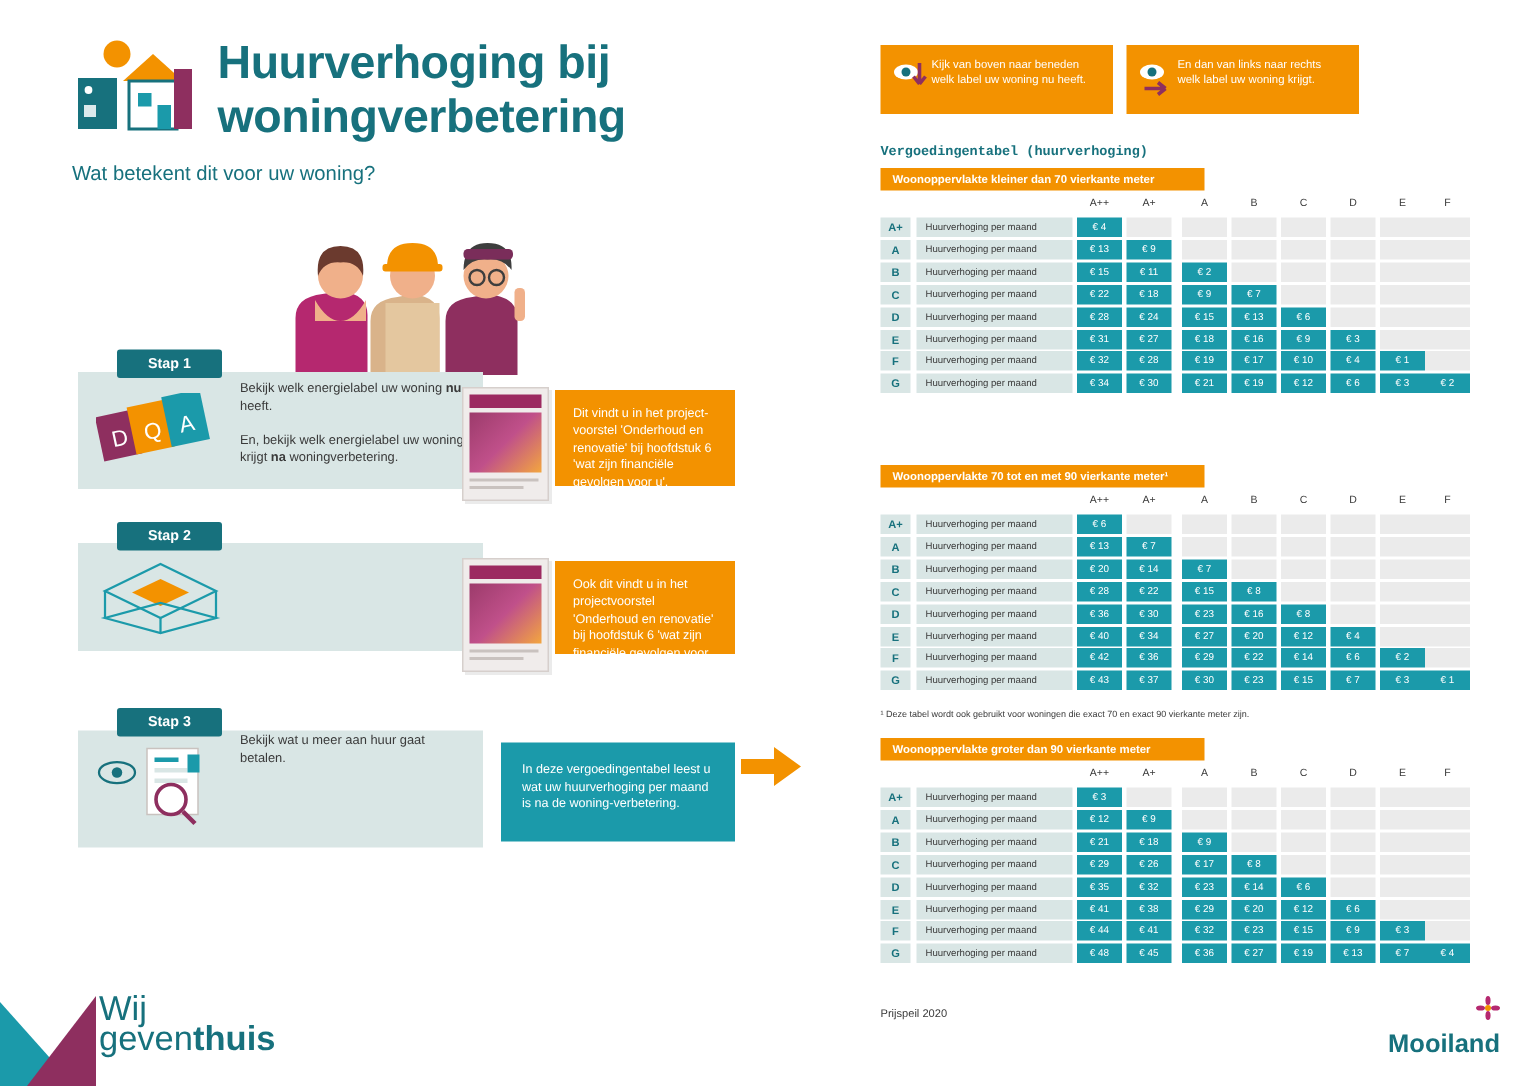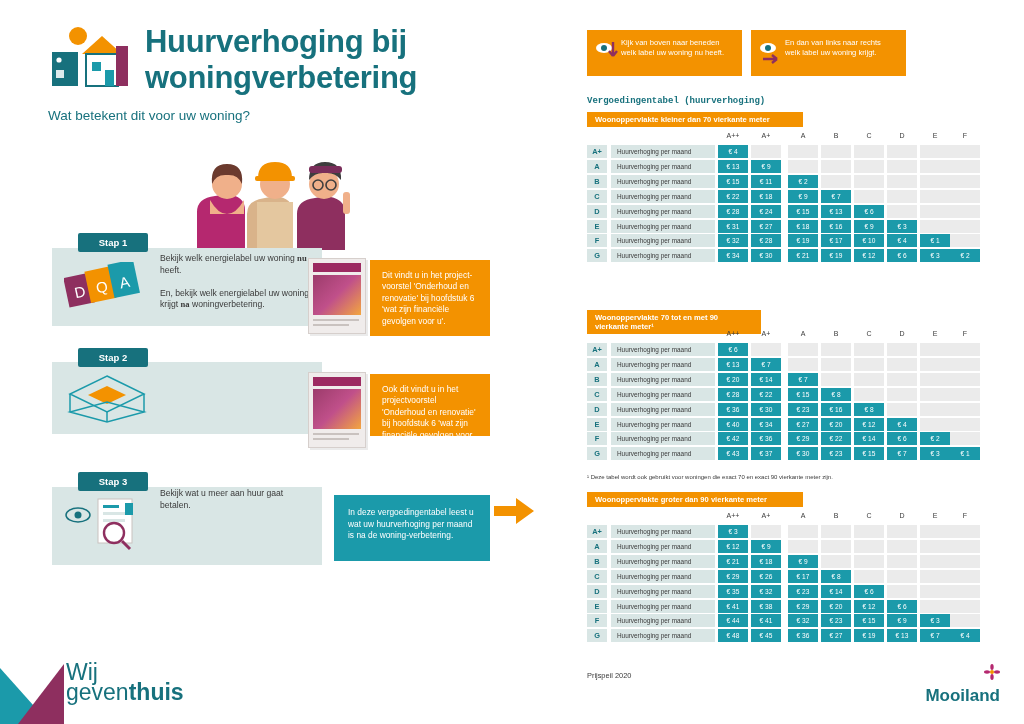--- a/index.html
+++ b/index.html
@@ -11,21 +11,21 @@
 
   .logo-house{position:absolute;left:48px;top:24px;width:86px;height:72px;}
   .title{position:absolute;left:145px;top:24px;width:400px;}
   .title h1{margin:0;font-size:31px;line-height:36px;color:#17717d;font-weight:bold;letter-spacing:-.3px;}
   .subtitle{position:absolute;left:48px;top:108px;font-size:13.5px;color:#17717d;}
 
   .people{position:absolute;left:185px;top:140px;width:185px;height:110px;}
   .step-band{position:absolute;background:#d9e6e5;}
   .step-tab{position:absolute;background:#17717d;color:#fff;font-size:9.5px;font-weight:bold;padding:4px 0 4px 0;width:70px;text-align:center;border-radius:2px;}
   .step-text{position:absolute;font-size:8.6px;line-height:11.6px;color:#3a3a3a;width:150px;}
-  .step-text b{font-weight:bold;font-family:Liberation Serif, serif;}
+  .step-text b{font-weight:bold;}
   .orange-box{position:absolute;background:#f39200;color:#fff;font-size:8.4px;line-height:11.4px;padding:10px 12px;box-sizing:border-box;}
   .teal-box{position:absolute;background:#1b9aaa;color:#fff;font-size:8.4px;line-height:11.6px;padding:12px 14px;box-sizing:border-box;}
 
   .brochure{position:absolute;width:56px;height:74px;background:#f0eceb;border:1px solid #d6cfcc;box-shadow:2px 2px 0 rgba(0,0,0,.08);}
   .brochure .bimg{position:absolute;left:4px;top:16px;width:48px;height:40px;background:linear-gradient(135deg,#9c3b6b 0%,#c0508a 50%,#f3a63f 100%);}
   .brochure .btop{position:absolute;left:4px;top:4px;width:48px;height:9px;background:#9c2a61;}
   .brochure .bline{position:absolute;left:4px;height:2px;background:#c9c2bf;}
 
   
   .tri-a{position:absolute;left:0;bottom:0;width:0;height:0;border-left:50px solid #1b9aaa;border-top:56px solid transparent;}
@@ -118,21 +118,21 @@
         </g>
       </svg>
     </div>
     <div class="step-text" style="left:160px;top:253px;">Bekijk welk energielabel uw woning <b>nu</b> heeft.<br><br>En, bekijk welk energielabel uw woning krijgt <b>na</b> woningverbetering.</div>
     <div class="brochure" style="left:308px;top:258px;">
       <div class="btop"></div>
         <div class="bimg"></div>
       <div class="bline" style="top:60px;width:46px;"></div>
       <div class="bline" style="top:65px;width:36px;"></div>
     </div>
-    <div class="orange-box" style="left:370px;top:260px;width:120px;height:76px;">Dit vindt u in het project-voorstel 'Onderhoud en renovatie' bij hoofdstuk 6 'wat zijn financiële gevolgen voor u'.</div>
+    <div class="orange-box" style="left:370px;top:260px;width:120px;height:64px;">Dit vindt u in het project-voorstel 'Onderhoud en renovatie' bij hoofdstuk 6 'wat zijn financiële gevolgen voor u'.</div>
 
     <div class="step-band" style="left:52px;top:362px;width:270px;height:72px;"></div>
     <div class="step-tab" style="left:78px;top:348px;">Stap 2</div>
     <div style="position:absolute;left:66px;top:372px;">
       <svg width="82" height="54" viewBox="0 0 82 54">
         <polygon points="41,4 78,22 41,40 4,22" fill="none" stroke="#1b9aaa" stroke-width="1.5"></polygon>
         <polygon points="41,14 60,23 41,32 22,23" fill="#f39200"></polygon>
         <line x1="4" y1="22" x2="4" y2="40" stroke="#1b9aaa" stroke-width="1.5"></line>
         <line x1="78" y1="22" x2="78" y2="40" stroke="#1b9aaa" stroke-width="1.5"></line>
         <line x1="41" y1="40" x2="41" y2="50" stroke="#1b9aaa" stroke-width="1.5"></line>
@@ -286,21 +286,21 @@
         <div class="rowlabel" style="left: 22px; top: 249.3px;">G</div>
         <div class="rowdesc" style="left: 46px; top: 249.3px; width: 104px;">Huurverhoging per maand</div>
         <div class="cell filled" style="left: 153px; top: 249.3px; width: 30px;">€ 34</div>
         <div class="cell filled" style="left: 186px; top: 249.3px; width: 30px;">€ 30</div>
         <div class="cell filled" style="left: 223px; top: 249.3px; width: 30px;">€ 21</div>
         <div class="cell filled" style="left: 256px; top: 249.3px; width: 30px;">€ 19</div>
         <div class="cell filled" style="left: 289px; top: 249.3px; width: 30px;">€ 12</div>
         <div class="cell filled" style="left: 322px; top: 249.3px; width: 30px;">€ 6</div>
         <div class="cell filled" style="left: 355px; top: 249.3px; width: 30px;">€ 3</div>
         <div class="cell filled" style="left: 385px; top: 249.3px; width: 30px;">€ 2</div>
-        <div class="band" style="left: 22px; top: 310px; width: 174px;">Woonoppervlakte 70 tot en met 90 vierkante meter¹</div>
+        <div class="band" style="left: 22px; top: 310px; width: 216px;">Woonoppervlakte 70 tot en met 90 vierkante meter¹</div>
         <div class="ghead" style="left: 153px; top: 330px; width: 30px;">A++</div>
         <div class="ghead" style="left: 186px; top: 330px; width: 30px;">A+</div>
         <div class="ghead" style="left: 223px; top: 330px; width: 30px;">A</div>
         <div class="ghead" style="left: 256px; top: 330px; width: 30px;">B</div>
         <div class="ghead" style="left: 289px; top: 330px; width: 30px;">C</div>
         <div class="ghead" style="left: 322px; top: 330px; width: 30px;">D</div>
         <div class="ghead" style="left: 355px; top: 330px; width: 30px;">E</div>
         <div class="ghead" style="left: 385px; top: 330px; width: 30px;">F</div>
         <div class="rowlabel" style="left: 22px; top: 343px;">A+</div>
         <div class="rowdesc" style="left: 46px; top: 343px; width: 104px;">Huurverhoging per maand</div>

